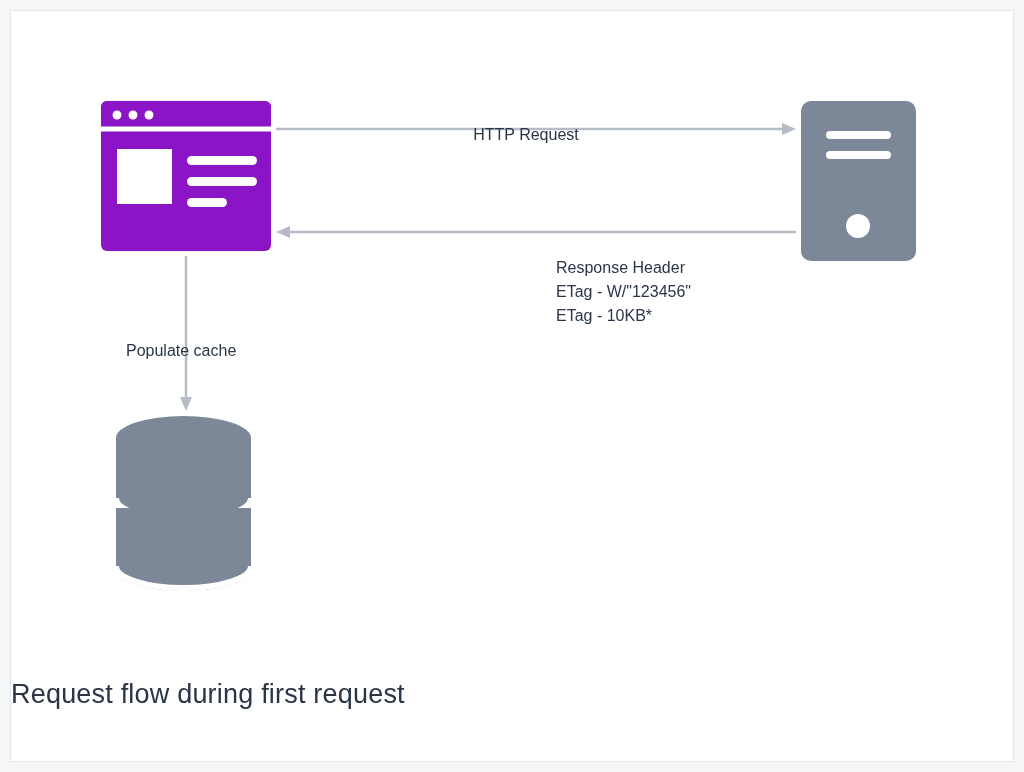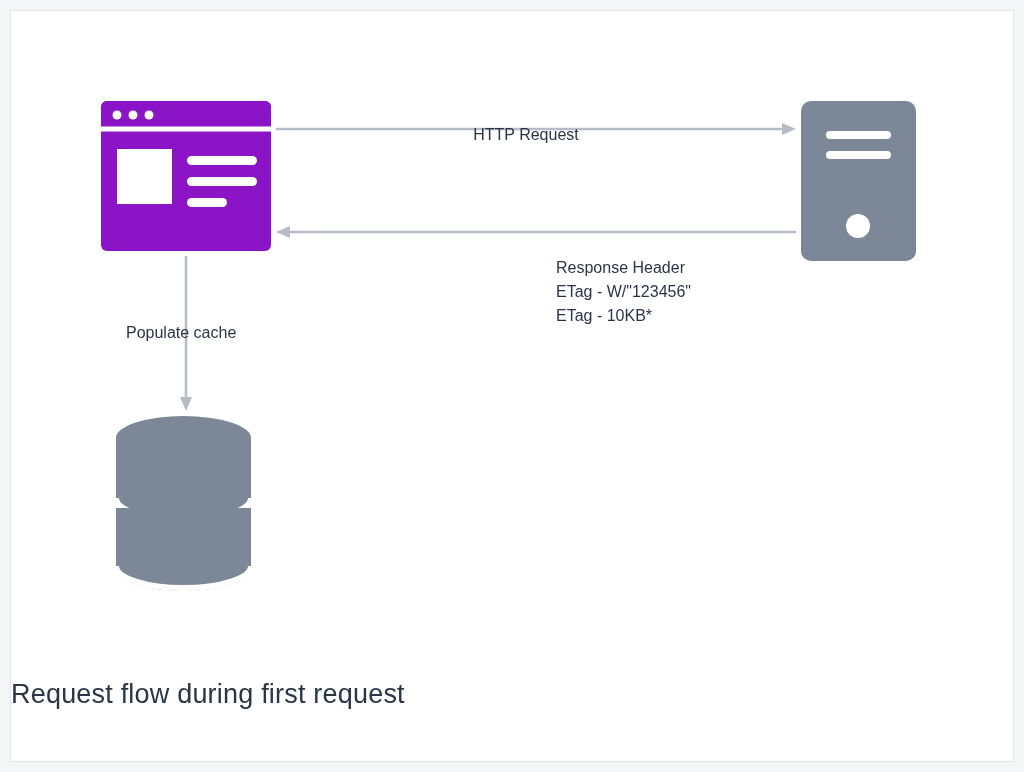--- a/index.html
+++ b/index.html
@@ -59,21 +59,21 @@
     position: absolute;
     top: 103px; left: 430px;
     width: 170px;
     text-align: center;
     font-size: 16px;
     color: #2a3646;
     margin-top: 12px;
   }
   .label-cache {
     position: absolute;
-    top: 313px; left: 115px;
+    top: 331px; left: 115px;
     width: 130px;
     text-align: left;
     font-size: 16px;
     color: #2a3646;
   }
   .resp-block {
     position: absolute;
     top: 245px; left: 545px;
     font-size: 16px;
     color: #2a3646;

